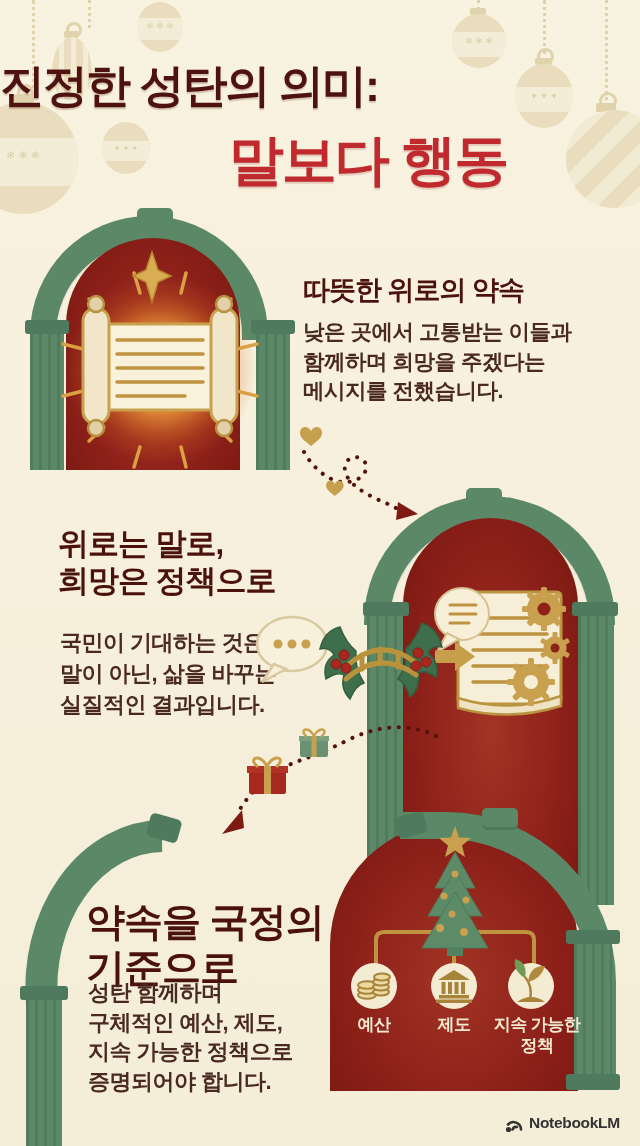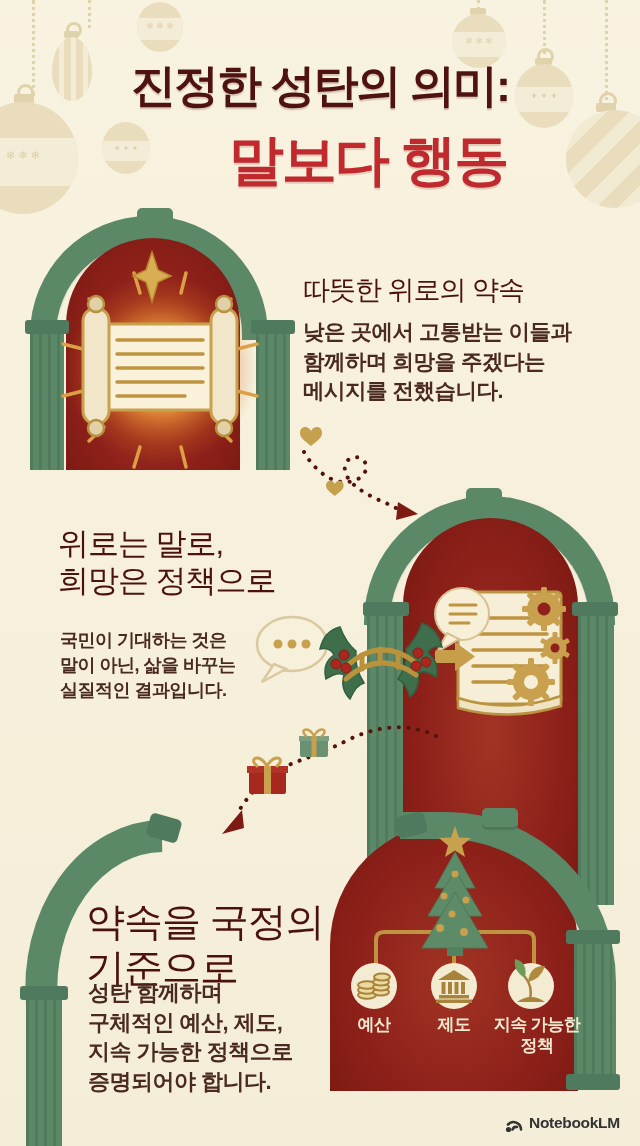--- a/index.html
+++ b/index.html
@@ -11,26 +11,26 @@
   
   .str{position:absolute;width:0;border-left:3px dotted #e0d3ab;}
   .orn{position:absolute;background:#e9ddbd;border-radius:50%;overflow:hidden;}
   .orn .band{position:absolute;left:0;right:0;background:#f3ecd6;color:#ddd0a7;
     font-size:11px;text-align:center;overflow:hidden;line-height:1;}
   .orn.striped{background:repeating-linear-gradient(90deg,#e9ddbd 0 7px,#f3ecd6 7px 12px);}
   .orn.swirl{background:repeating-linear-gradient(135deg,#e9ddbd 0 16px,#f2ebd4 16px 30px);}
   .collar{position:absolute;background:#e0d3ab;border-radius:2px;}
   .ring{position:absolute;border:3px solid #e0d3ab;border-radius:50%;background:transparent;}
   
-  .title1{left:0;top:56px;width:640px;text-align:center;font-size:45px;font-weight:900;
+  .title1{left:0;top:56px;width:640px;font-size:45px;font-weight:900;
     letter-spacing:-2px;color:#4e1210;text-shadow:0 2px 1px rgba(122,74,48,.25);}
   .title2{left:0;top:124px;width:640px;text-align:center;font-size:55px;font-weight:900;
     letter-spacing:-2px;color:#c02a2e;text-shadow:0 2px 1px rgba(140,40,30,.2);margin-left:48px;}
   
-  .sec-h{font-weight:400;color:#4b110d;letter-spacing:-1px;}
+  .sec-h{font-weight:700;color:#4b110d;letter-spacing:-1px;}
   .sec-b{font-weight:700;color:#4a2a20;letter-spacing:-0.5px;}
   
   .arch{position:absolute;}
   .arch-key{position:absolute;background:#5b8968;border-radius:5px;box-shadow:inset 0 -3px 0 rgba(0,0,0,.12);}
   .arch-ring{position:absolute;border:26px solid #5b8968;border-bottom:none;border-radius:999px 999px 0 0;
     box-shadow:inset 0 2px 2px rgba(0,0,0,.08);}
   .arch-dome{position:absolute;border-radius:999px 999px 0 0;
     background:radial-gradient(ellipse at 50% 58%,#a23424 0%,#8e211a 55%,#771810 100%);}
   .arch-cap{position:absolute;background:#4f7a5d;border-radius:3px;}
   .arch-col{position:absolute;background:#5b8968;
@@ -146,21 +146,21 @@
 
   <svg class="abs" style="left:288px;top:418px" width="145" height="110" viewBox="0 0 145 110">
     <path d="M16,34 C26,52 44,66 60,64 C78,62 84,46 72,40 C60,36 52,48 60,60 C68,72 86,80 100,86 L110,91" fill="none" stroke="#54120c" stroke-width="4" stroke-dasharray="0.1 9.5" stroke-linecap="round"></path>
     <path transform="translate(12,8)" d="M11,5 C8,-1 0,0 0,7 C0,12 5,15 11,20 C17,15 22,12 22,7 C22,0 14,-1 11,5 Z" fill="#c5a14e"></path>
     <path transform="translate(38,62) scale(0.8)" d="M11,5 C8,-1 0,0 0,7 C0,12 5,15 11,20 C17,15 22,12 22,7 C22,0 14,-1 11,5 Z" fill="#c5a14e"></path>
     <polygon points="110,84 130,96 108,102" fill="#7d1a12"></polygon>
   </svg>
 
   <div class="abs sec-h pre" style="left:58px;top:526px;font-size:31px;line-height:1.18">위로는 말로,
 희망은 정책으로</div>
-  <div class="abs sec-b pre" style="left:60px;top:628px;font-size:18px;line-height:1.4">국민이 기대하는 것은
+  <div class="abs sec-b pre" style="left:60px;top:628px;font-size:22px;line-height:1.4">국민이 기대하는 것은
 말이 아닌, 삶을 바꾸는
 실질적인 결과입니다.</div>
 
   <div class="arch" style="left:363px;top:490px;width:255px;height:415px">
     <div class="arch-key" style="left:103px;top:-2px;width:36px;height:26px"></div>
     <div class="arch-ring" style="left:1px;top:6px;width:199px;height:103px"></div>
     <div class="arch-dome" style="left:40px;top:28px;width:175px;height:372px"></div>
     <div class="arch-cap" style="left:0;top:112px;width:46px;height:14px"></div>
     <div class="arch-col" style="left:4px;top:126px;width:36px;height:289px"></div>
     <div class="arch-cap" style="left:209px;top:112px;width:46px;height:14px"></div>

